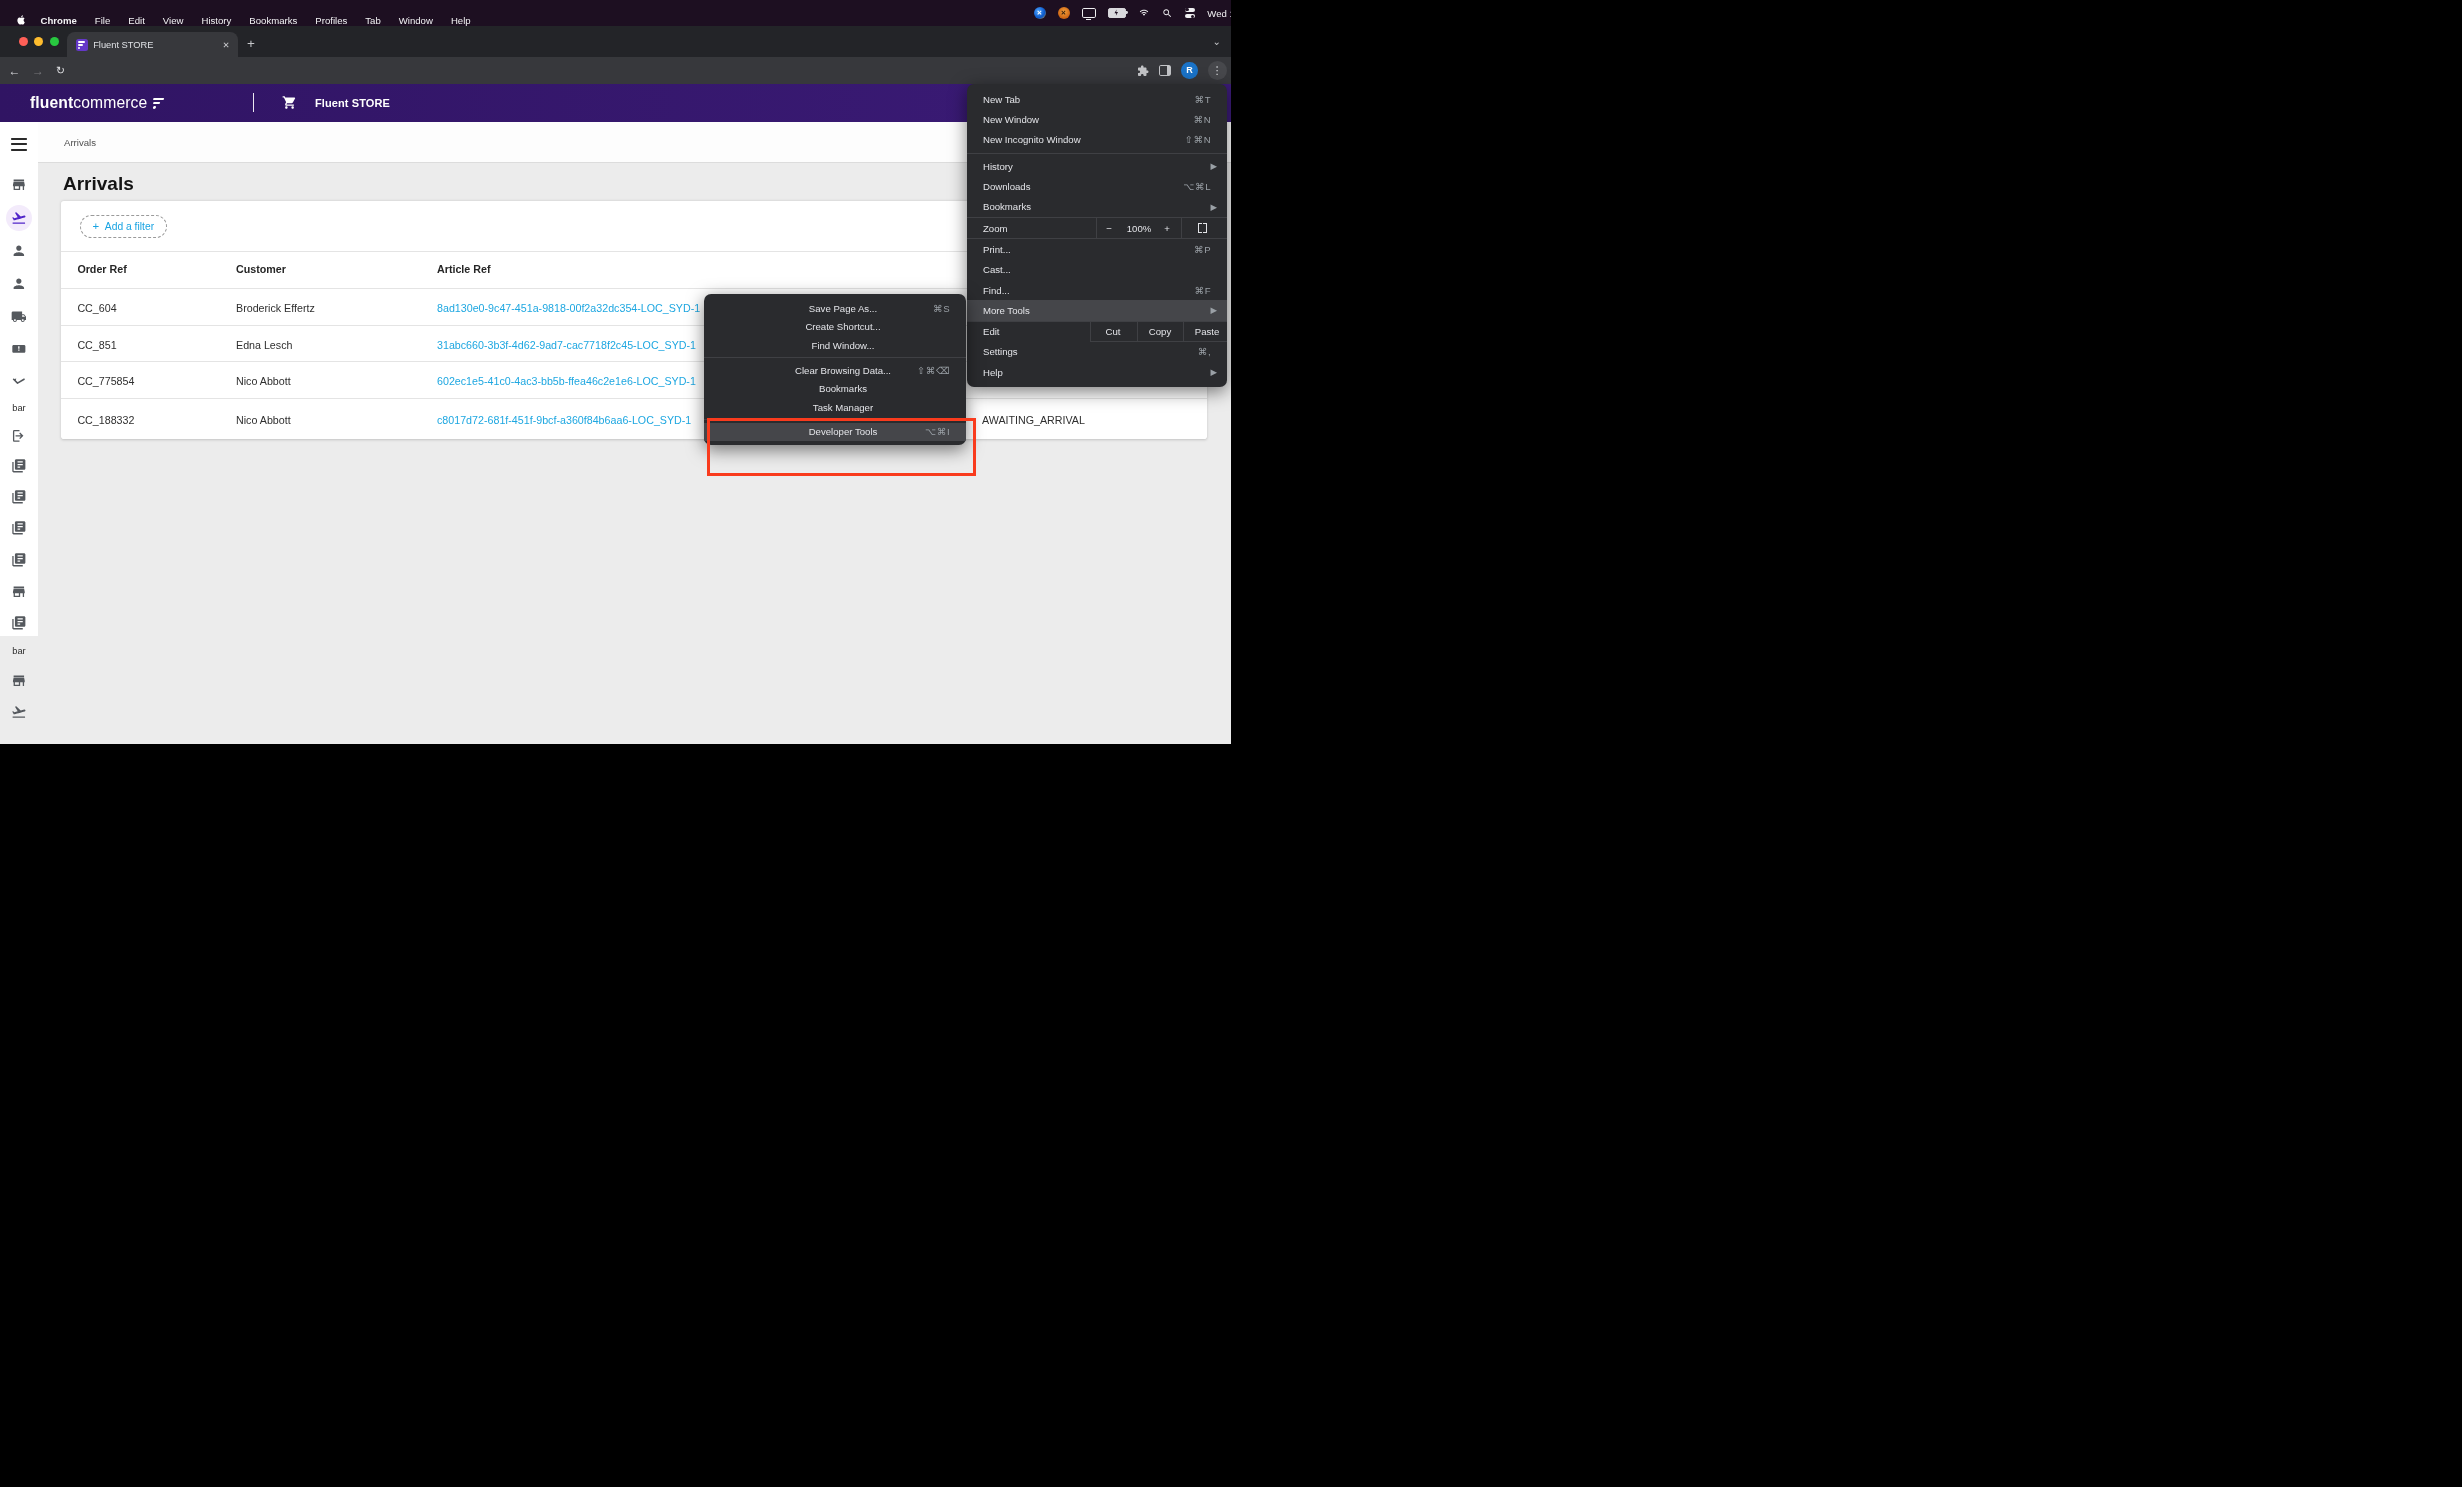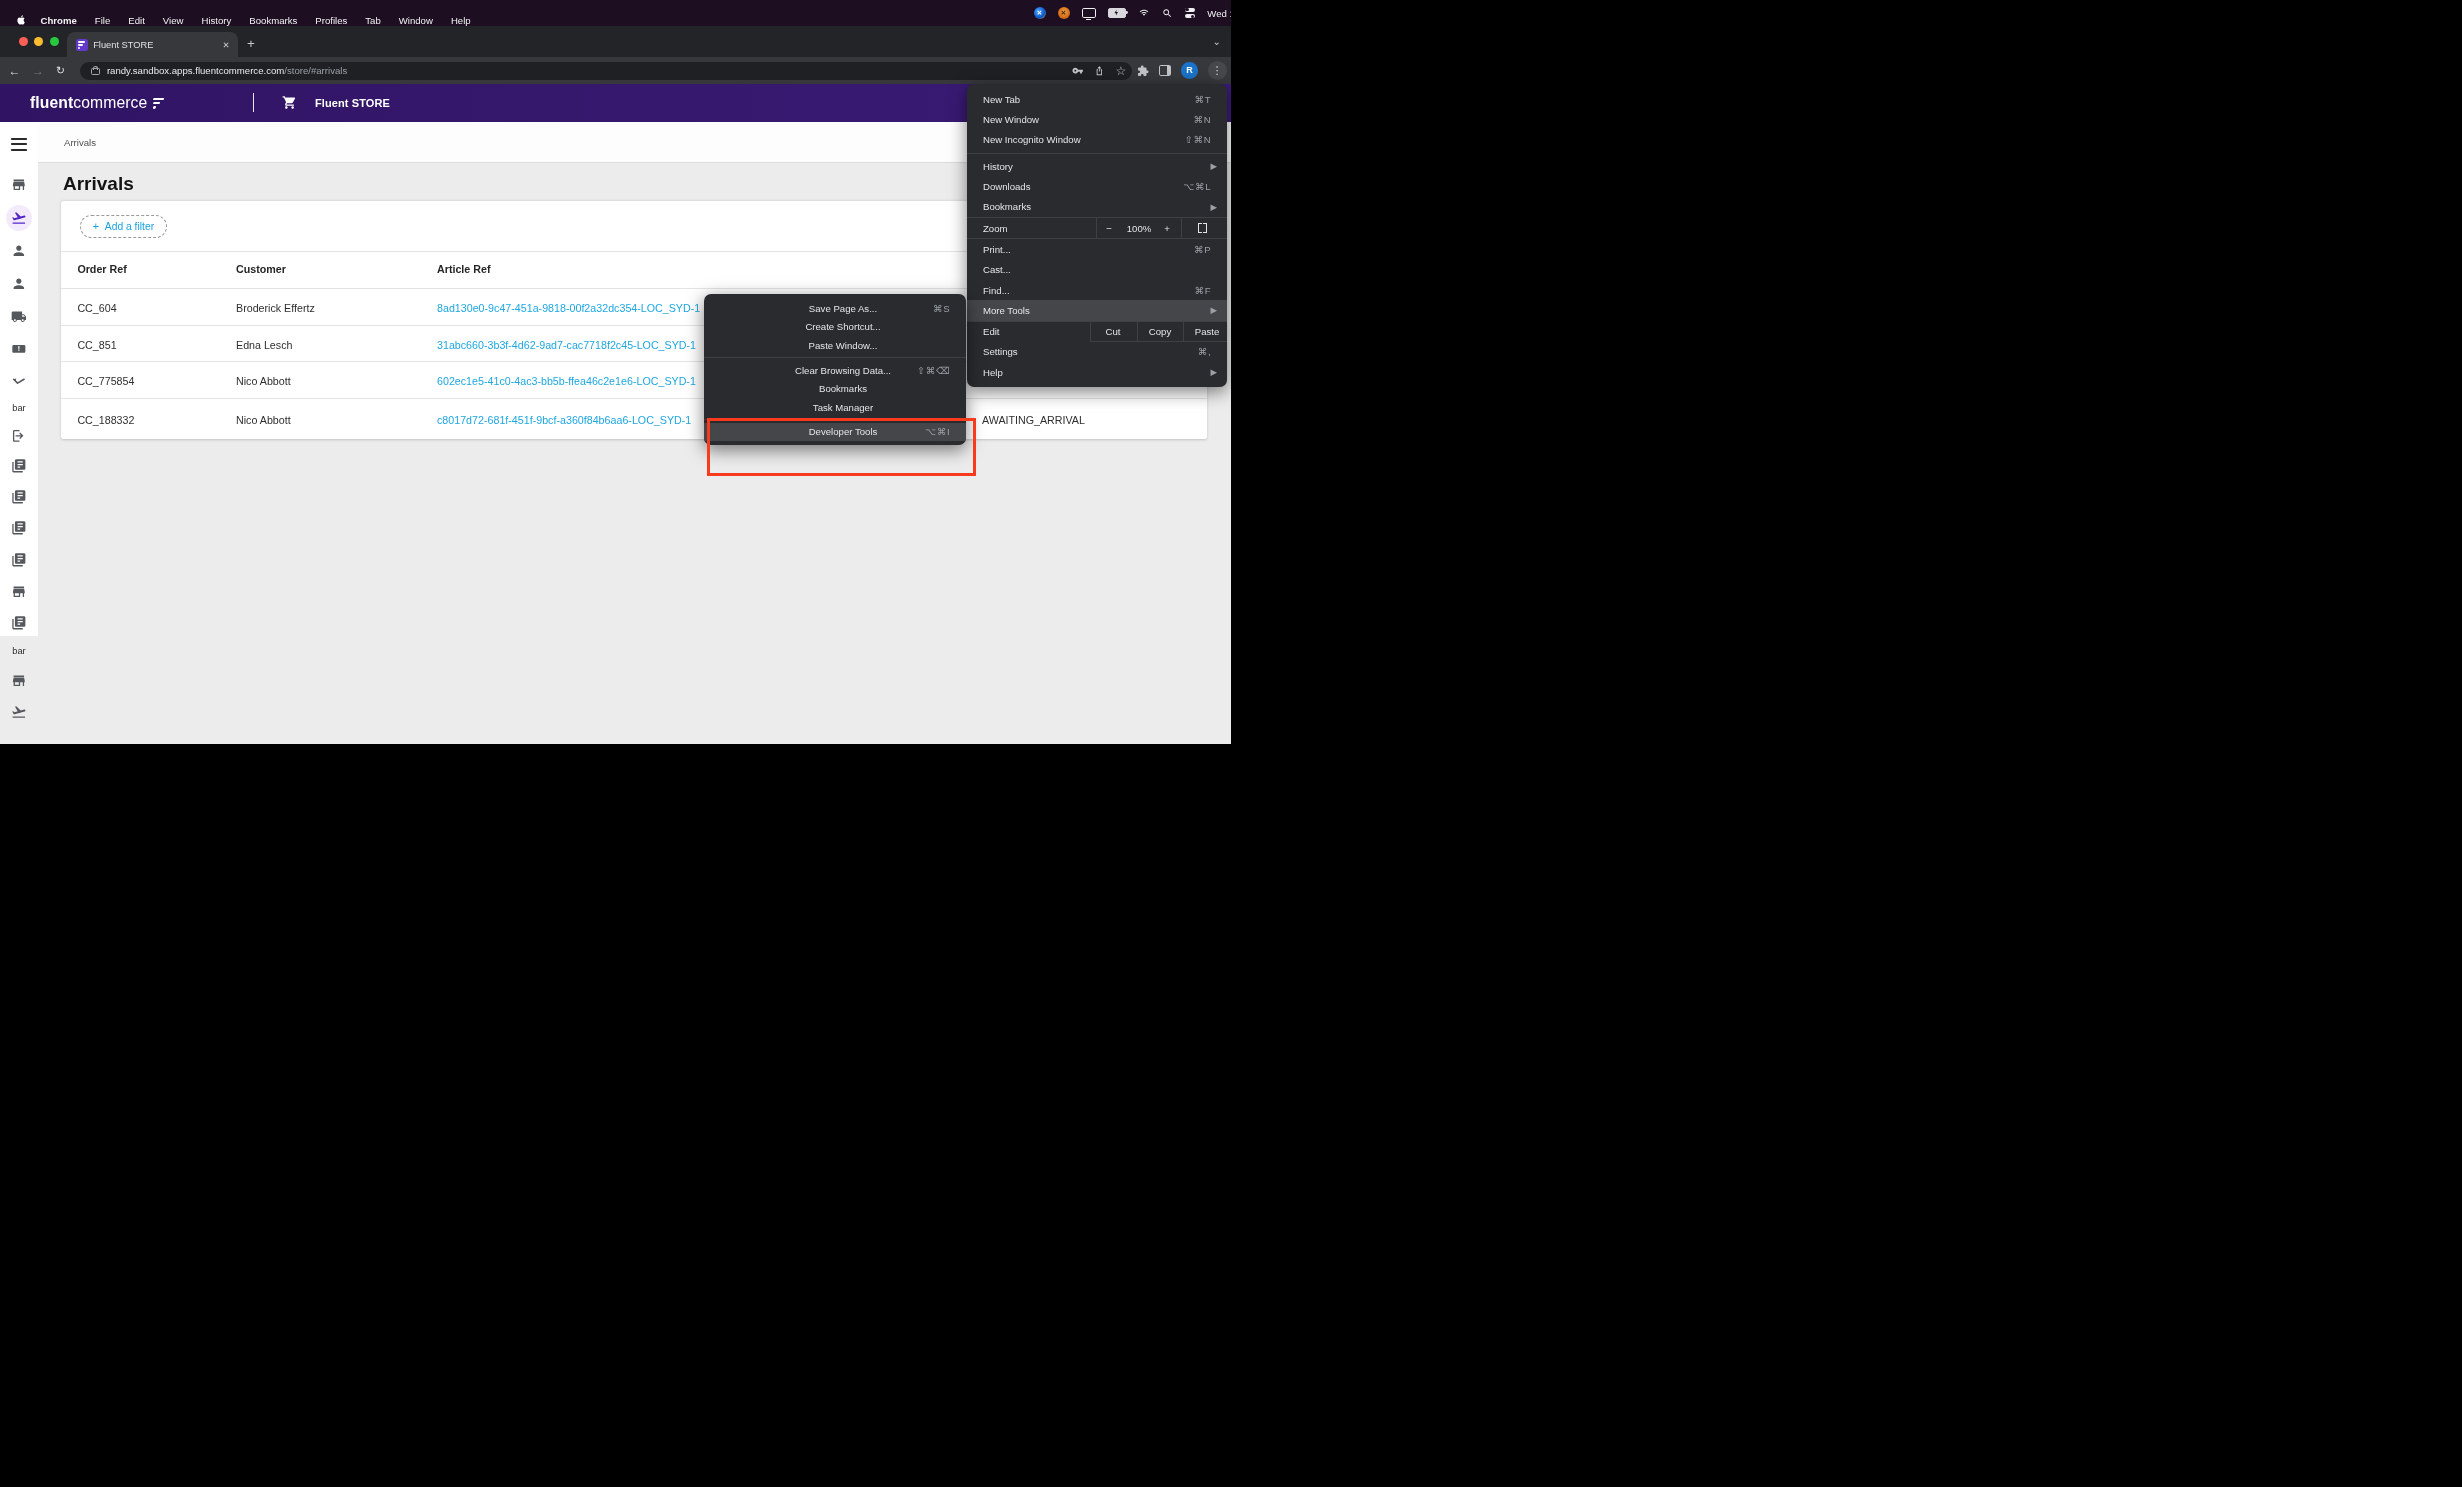--- a/index.html
+++ b/index.html
@@ -258,37 +258,20 @@
       <span class="close">✕</span>
     </div>
     <span class="newtab">+</span>
     <span class="tabchevron">⌄</span>
   </div>
 
   <div class="toolbar">
     <span class="navic" style="left:8.5px;">←</span>
     <span class="navic" style="left:32px;color:#77787c;">→</span>
     <span class="navic" style="left:56px;font-size:10.7px;">↻</span>
-    <div class="urlpill">
-      <span class="lock"></span>
-      <span class="urltext"><span>randy.sandbox.apps.fluentcommerce.com</span><span class="path">/store/#arrivals</span></span>
-      <span class="pill-ics">
-        <span style="display:flex;">
-            <svg width="11.4" height="11.4" viewBox="0 0 24 24" fill="#c3c4c7">
-              <use href="#sym-key"></use>
-            </svg>
-          </span>
-        <span style="display:flex;">
-            <svg width="10.7" height="11.4" viewBox="0 0 24 24" fill="#c3c4c7">
-              <use href="#sym-share"></use>
-            </svg>
-          </span>
-        <span style="font-size:12px;">☆</span>
-      </span>
-    </div>
     <span class="tb-right">
       <span style="display:flex;">
           <svg width="12" height="12" viewBox="0 0 24 24" fill="#c3c4c7">
             <use href="#sym-puzzle"></use>
           </svg>
         </span>
       <span class="sidepanel"></span>
       <span class="avatar">R</span>
       <span class="dots">⋮</span>
     </span>
@@ -528,21 +511,21 @@
 
   <div class="cmenu menu-sub" id="more-tools-menu">
       <div class="mrow">
         <span class="lbl">Save Page As...</span>
         <span class="sc">⌘S</span>
       </div>
       <div class="mrow">
         <span class="lbl">Create Shortcut...</span>
       </div>
       <div class="mrow">
-        <span class="lbl">Paste Window...</span>
+        <span class="lbl">Find Window...</span>
       </div>
       <div class="msep"></div>
       <div class="mrow">
         <span class="lbl">Clear Browsing Data...</span>
         <span class="sc">⇧⌘⌫</span>
       </div>
       <div class="mrow">
         <span class="lbl">Bookmarks</span>
       </div>
       <div class="mrow">

